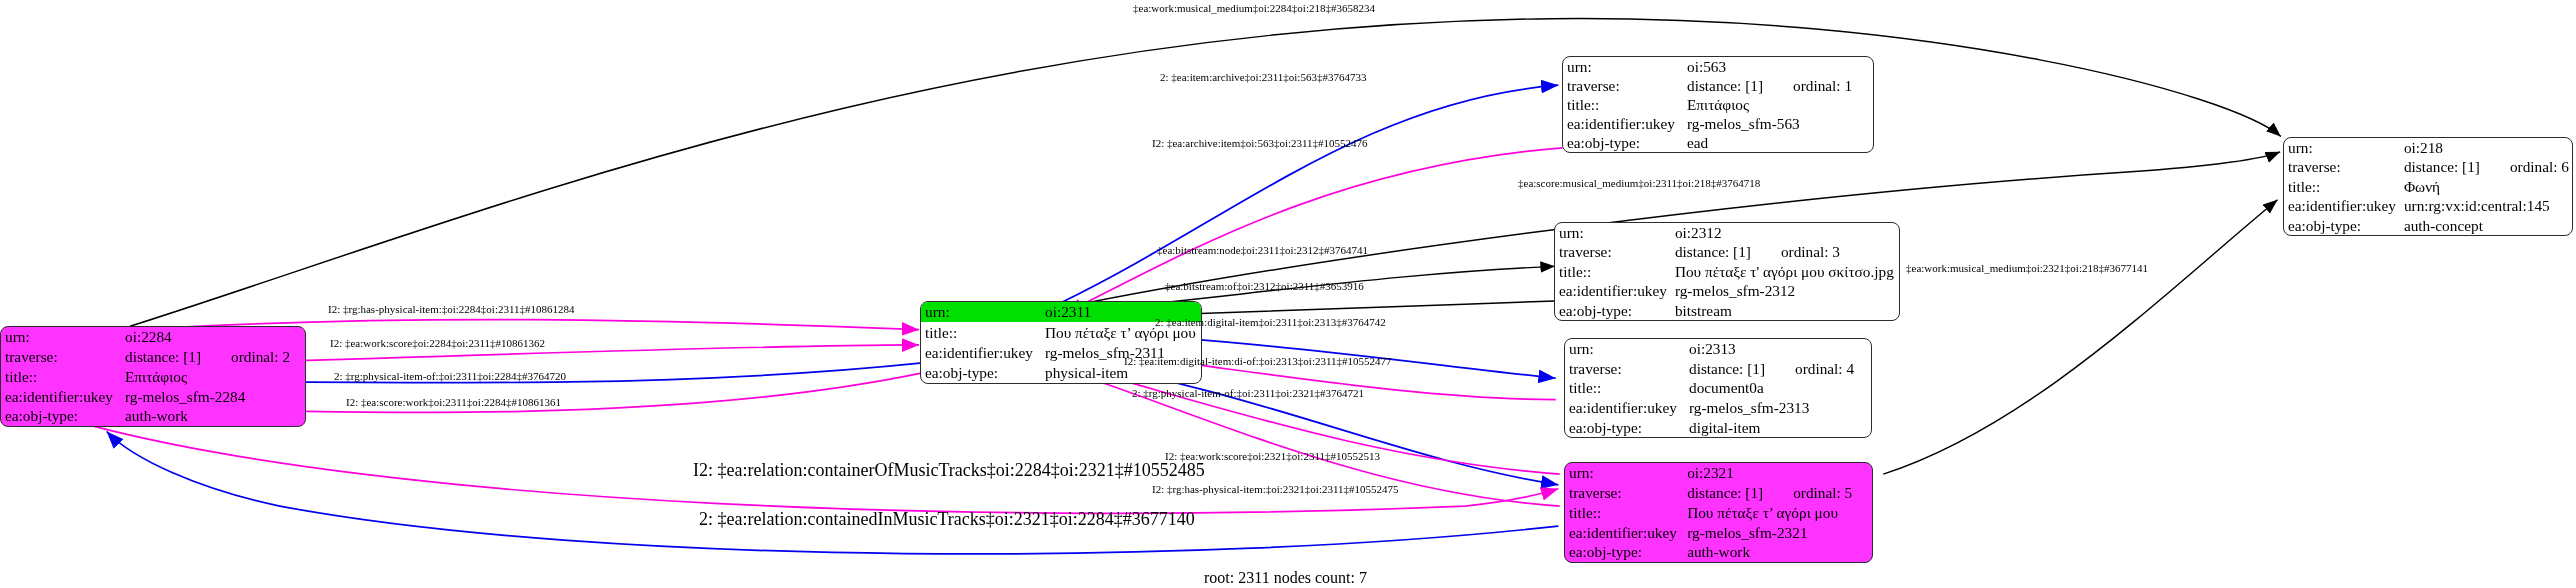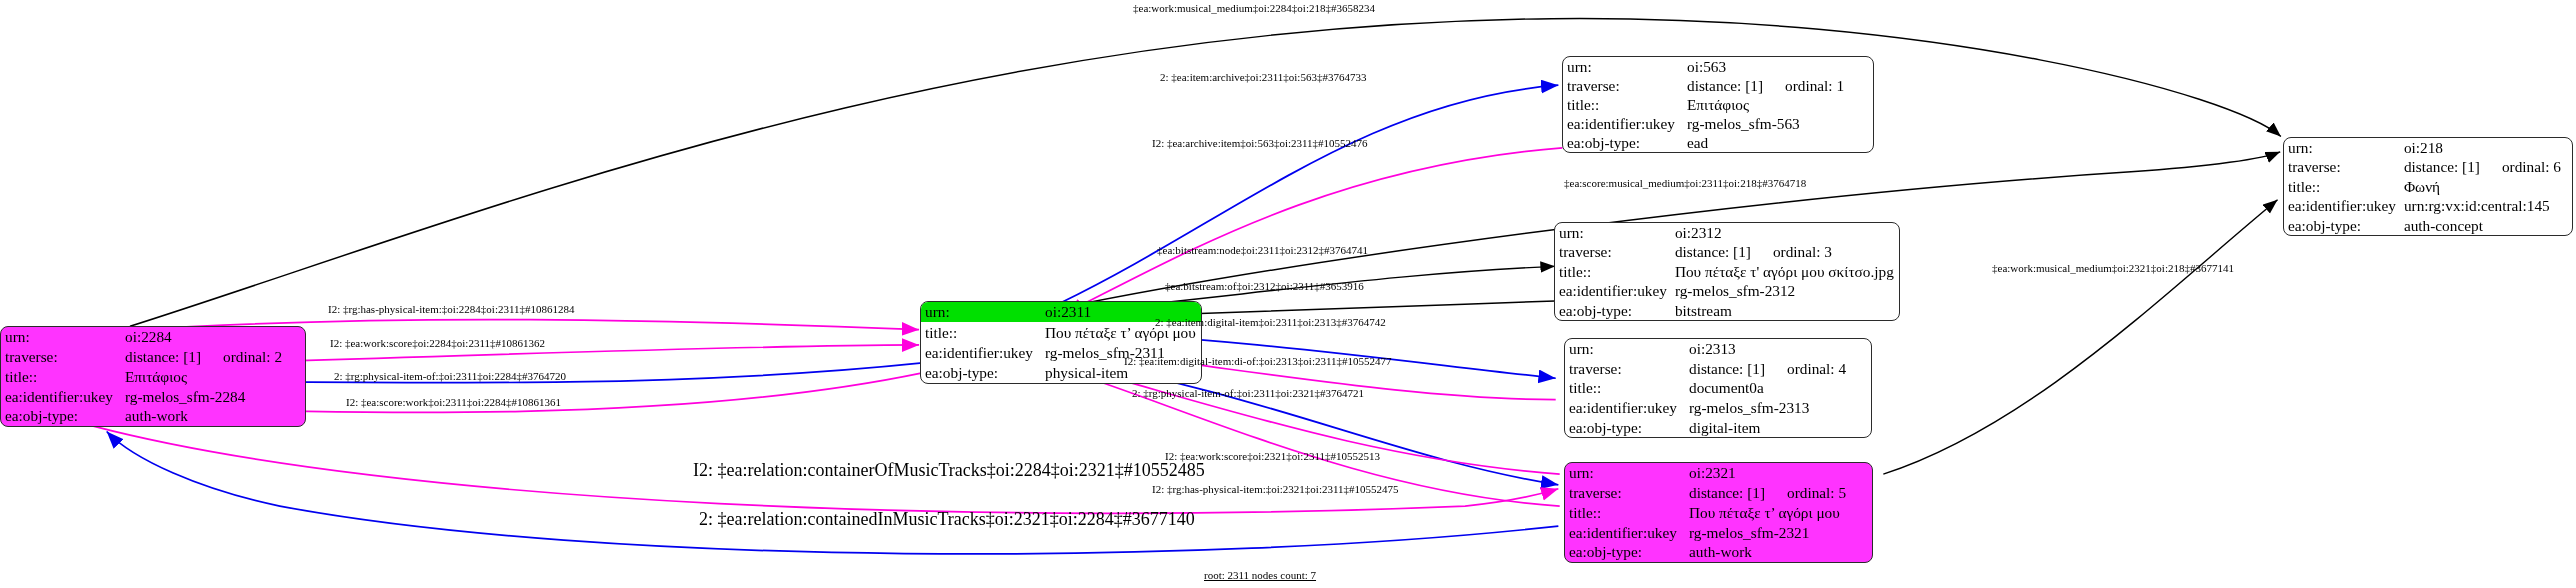--- a/index.html
+++ b/index.html
@@ -8,25 +8,25 @@
   #graph{position:absolute;left:0;top:0;width:2576px;height:588px;}
   .node{position:absolute;border:1.3px solid #2b2b2b;border-radius:8px;
         box-sizing:border-box;overflow:hidden;}
   .node table{border-collapse:collapse;width:100%;height:100%;}
   .node td{font-size:15.3px;line-height:17.3px;padding:0.7px 4px;white-space:nowrap;
            vertical-align:middle;}
   .node td.k{width:112px;}
   .node.magenta{background:#ff33ff;}
   .node.white{background:#ffffff;}
   .hl{background:#00e000;}
-  .node .ord{padding-left:22px;}
+  .node .ord{padding-left:30px;}
   .elabel{position:absolute;font-size:11px;line-height:16px;white-space:nowrap;
           color:#000;}
   .elabel.sm{font-size:18px;}
-  .footer{position:absolute;font-size:11px;white-space:nowrap;text-decoration:underline;}
+  .footer{position:absolute;font-size:16px;white-space:nowrap;}
 </style>
 </head>
 <body>
 
 
 
 <svg id="graph" viewBox="0 0 3868 883" xmlns="http://www.w3.org/2000/svg">
   <defs>
     <marker id="ab" markerWidth="12" markerHeight="12" refX="10" refY="4" orient="auto">
       <path d="M0,0 L10,4 L0,8 z" fill="#000000"></path>
@@ -262,34 +262,34 @@
       <td><span>auth-concept</span><span class="ord"></span></td>
     </tr>
   </tbody>
     </table>
 </div>
 
 
 <div class="elabel" style="left:1133px;top:0px;">‡ea:work:musical_medium‡oi:2284‡oi:218‡#3658234</div>
 <div class="elabel" style="left:1160px;top:69px;">2: ‡ea:item:archive‡oi:2311‡oi:563‡#3764733</div>
 <div class="elabel" style="left:1152px;top:135px;">I2: ‡ea:archive:item‡oi:563‡oi:2311‡#10552476</div>
-<div class="elabel" style="left:1564px;top:175px;text-align:center;">‡ea:score:musical_medium‡oi:2311‡oi:218‡#3764718</div>
+<div class="elabel" style="left:1518px;top:175px;text-align:center;">‡ea:score:musical_medium‡oi:2311‡oi:218‡#3764718</div>
 <div class="elabel" style="left:1157px;top:242px;">‡ea:bitstream:node‡oi:2311‡oi:2312‡#3764741</div>
 <die></die>
 <div class="elabel" style="left:1165px;top:278px;">‡ea:bitstream:of‡oi:2312‡oi:2311‡#3653916</div>
 <div class="elabel" style="left:328px;top:301px;">I2: ‡rg:has-physical-item:‡oi:2284‡oi:2311‡#10861284</div>
 <div class="elabel" style="left:330px;top:335px;">I2: ‡ea:work:score‡oi:2284‡oi:2311‡#10861362</div>
 <div class="elabel" style="left:334px;top:368px;">2: ‡rg:physical-item-of:‡oi:2311‡oi:2284‡#3764720</div>
 <div class="elabel" style="left:346px;top:394px;">I2: ‡ea:score:work‡oi:2311‡oi:2284‡#10861361</div>
 <div class="elabel" style="left:1155px;top:314px;">2: ‡ea:item:digital-item‡oi:2311‡oi:2313‡#3764742</div>
 <div class="elabel" style="left:1124px;top:353px;">I2: ‡ea:item:digital-item:di-of:‡oi:2313‡oi:2311‡#10552477</div>
 <div class="elabel" style="left:1132px;top:385px;">2: ‡rg:physical-item-of:‡oi:2311‡oi:2321‡#3764721</div>
 <div class="elabel" style="left:1165px;top:448px;">I2: ‡ea:work:score‡oi:2321‡oi:2311‡#10552513</div>
 <div class="elabel" style="left:1152px;top:481px;">I2: ‡rg:has-physical-item:‡oi:2321‡oi:2311‡#10552475</div>
 <div class="elabel sm" style="left:693px;top:462px;">I2: ‡ea:relation:containerOfMusicTracks‡oi:2284‡oi:2321‡#10552485</div>
 <div class="elabel sm" style="left:699px;top:511px;">2: ‡ea:relation:containedInMusicTracks‡oi:2321‡oi:2284‡#3677140</div>
-<div class="elabel" style="left:1992px;top:260px;">‡ea:work:musical_medium‡oi:2321‡oi:218‡#3677141</div>
+<div class="elabel" style="left:1906px;top:260px;">‡ea:work:musical_medium‡oi:2321‡oi:218‡#3677141</div>
 
 <div class="footer" style="left:1204px;top:569px;">root: 2311 nodes count: 7</div>
 
 
 
 
 
 </body></html>

